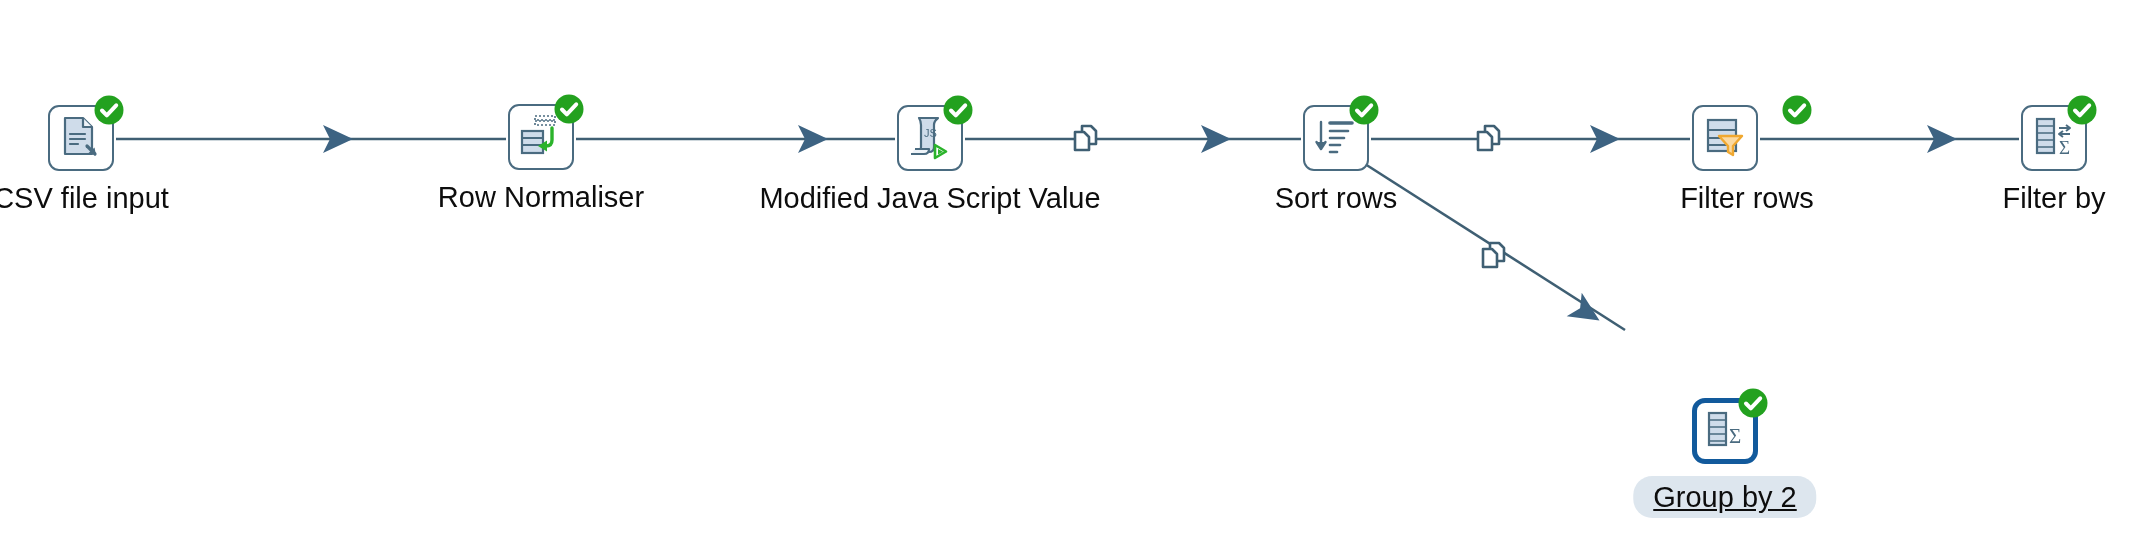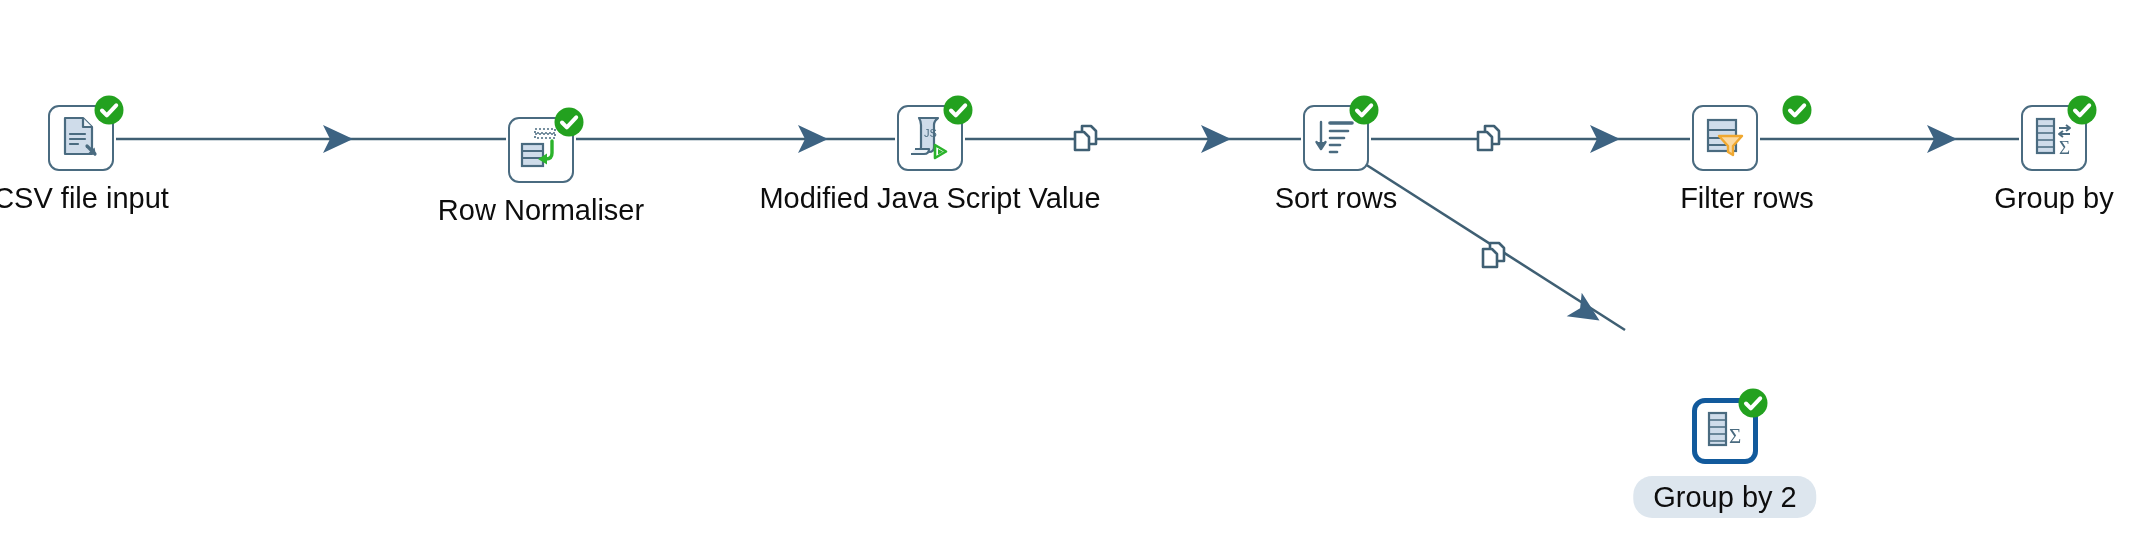--- a/index.html
+++ b/index.html
@@ -69,20 +69,21 @@
     font-size: 29px;
     line-height: 38px;
     color: #0d0d0d;
     font-family: "Liberation Sans", sans-serif;
   }
   .node.selected .node-label {
     background: #dde6ee;
     border-radius: 19px;
     padding: 2px 20px;
     top: 78px;
+    text-decoration: underline;
   }
   .hop-icon {
     position: absolute;
     width: 34px;
     height: 34px;
   }
 </style>
 </head>
 <body>
 
@@ -138,21 +139,21 @@
           <path d="M39 41 l8 8" stroke="#4a6b80" stroke-width="3.2" stroke-linecap="round"></path>
           <path d="M48 50 l-1.5 -7.5 l-6.5 6 z" fill="#4a6b80"></path>
         </g>
         </svg>
         <svg viewBox="0 0 34 34" class="ok-badge">
           <circle cx="17" cy="17" r="14.5" fill="#23a11f"></circle>
      <path d="M10 17.5 l4.8 4.8 l9.4 -10" fill="none" stroke="#ffffff" stroke-width="4" stroke-linecap="round" stroke-linejoin="round"></path>
         </svg>
         <div class="node-label">CSV file input</div>
       </div>
-      <div class="node" style="left: 508px; top: 117px;">
+      <div class="node" style="left: 508px; top: 104px;">
         <div class="node-box"></div>
         <svg viewBox="0 0 66 66" width="66" height="66" class="node-glyph">
         <g>
           <g stroke="#4a6b80" stroke-width="1.6" stroke-dasharray="2 2" fill="none">
             <rect x="27" y="12" width="20" height="4"></rect>
             <rect x="27" y="17" width="20" height="4"></rect>
           </g>
           <rect x="14" y="27" width="21" height="22" fill="#cfdcea" stroke="#4a6b80" stroke-width="2.2"></rect>
           <path d="M14 34 h21 M14 41 h21" stroke="#4a6b80" stroke-width="1.8"></path>
           <path d="M44 24 v12 q0 6 -6 6 h-1" fill="none" stroke="#2bb32b" stroke-width="3.4" stroke-linecap="round"></path>
@@ -226,21 +227,21 @@
           <path d="M45 20 l4 3 l-4 3" fill="none" stroke="#4a6b80" stroke-width="2" stroke-linejoin="round"></path>
           <path d="M49 29 h-10" stroke="#4a6b80" stroke-width="2" fill="none"></path>
           <path d="M42 26 l-4 3 l4 3" fill="none" stroke="#4a6b80" stroke-width="2" stroke-linejoin="round"></path>
           <text x="38" y="49" font-family="Liberation Serif, serif" font-size="19" fill="#4a6b80">Σ</text>
         </g>
         </svg>
         <svg viewBox="0 0 34 34" class="ok-badge">
           <circle cx="17" cy="17" r="14.5" fill="#23a11f"></circle>
      <path d="M10 17.5 l4.8 4.8 l9.4 -10" fill="none" stroke="#ffffff" stroke-width="4" stroke-linecap="round" stroke-linejoin="round"></path>
         </svg>
-        <div class="node-label">Group by</div>
+        <div class="node-label">Filter by</div>
       </div>
       <div class="node selected" style="left: 1692px; top: 398px;">
         <div class="node-box"></div>
         <svg viewBox="0 0 66 66" width="66" height="66" class="node-glyph">
         <g>
           <rect x="17" y="15" width="17" height="32" fill="#cfdcea" stroke="#4a6b80" stroke-width="2.2"></rect>
           <path d="M17 22 h17 M17 29 h17 M17 36 h17 M17 43 h17" stroke="#4a6b80" stroke-width="1.7"></path>
           <text x="37" y="45" font-family="Liberation Serif, serif" font-size="21" fill="#4a6b80">Σ</text>
         </g>
         </svg>

